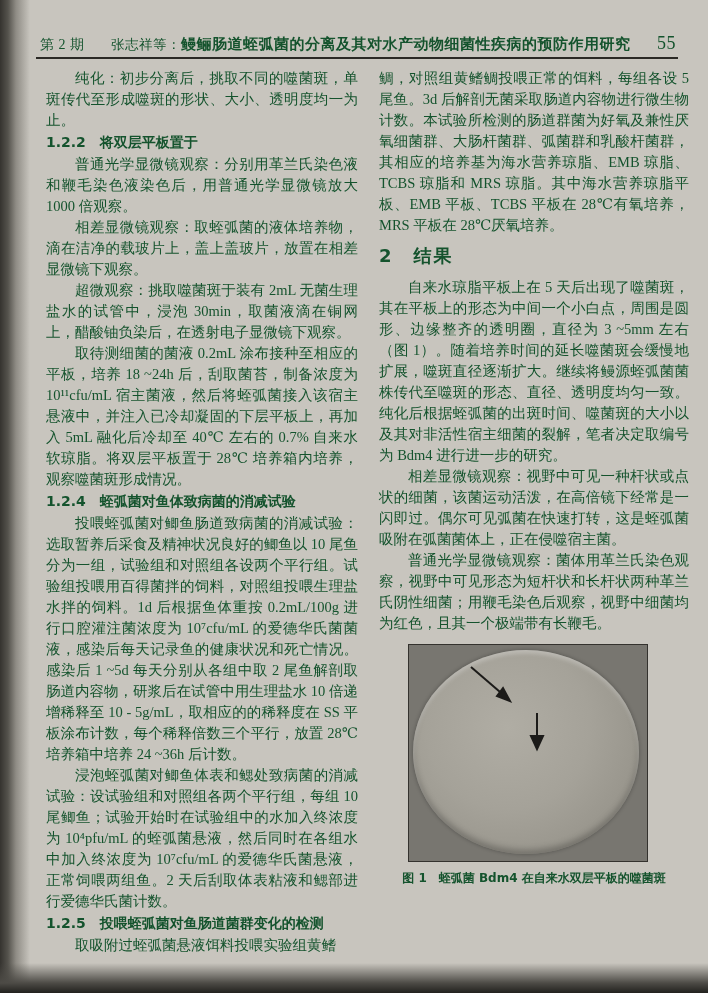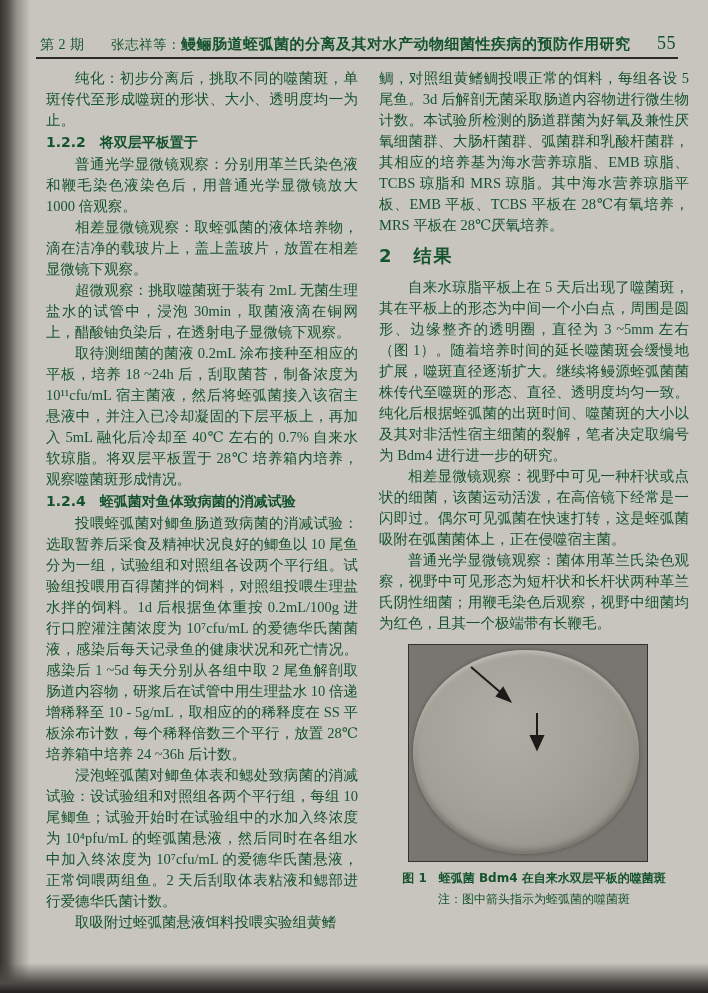--- a/index.html
+++ b/index.html
@@ -92,20 +92,21 @@
   <div class="col col-left">
     <p class="para">纯化：初步分离后，挑取不同的噬菌斑，单斑传代至形成噬斑的形状、大小、透明度均一为止。</p>
     <p class="subheading">1.2.2　将双层平板置于</p>
     <p class="para">普通光学显微镜观察：分别用革兰氏染色液和鞭毛染色液染色后，用普通光学显微镜放大 1000 倍观察。</p>
     <p class="para">相差显微镜观察：取蛭弧菌的液体培养物，滴在洁净的载玻片上，盖上盖玻片，放置在相差显微镜下观察。</p>
     <p class="para">超微观察：挑取噬菌斑于装有 2mL 无菌生理盐水的试管中，浸泡 30min，取菌液滴在铜网上，醋酸铀负染后，在透射电子显微镜下观察。</p>
     <p class="para">取待测细菌的菌液 0.2mL 涂布接种至相应的平板，培养 18 ~24h 后，刮取菌苔，制备浓度为 10¹¹cfu/mL 宿主菌液，然后将蛭弧菌接入该宿主悬液中，并注入已冷却凝固的下层平板上，再加入 5mL 融化后冷却至 40℃ 左右的 0.7% 自来水软琼脂。将双层平板置于 28℃ 培养箱内培养，观察噬菌斑形成情况。</p>
     <p class="subheading">1.2.4　蛭弧菌对鱼体致病菌的消减试验</p>
     <p class="para">投喂蛭弧菌对鲫鱼肠道致病菌的消减试验：选取暂养后采食及精神状况良好的鲫鱼以 10 尾鱼分为一组，试验组和对照组各设两个平行组。试验组投喂用百得菌拌的饲料，对照组投喂生理盐水拌的饲料。1d 后根据鱼体重按 0.2mL/100g 进行口腔灌注菌浓度为 10⁷cfu/mL 的爱德华氏菌菌液，感染后每天记录鱼的健康状况和死亡情况。感染后 1 ~5d 每天分别从各组中取 2 尾鱼解剖取肠道内容物，研浆后在试管中用生理盐水 10 倍递增稀释至 10 - 5g/mL，取相应的的稀释度在 SS 平板涂布计数，每个稀释倍数三个平行，放置 28℃ 培养箱中培养 24 ~36h 后计数。</p>
     <p class="para">浸泡蛭弧菌对鲫鱼体表和鳃处致病菌的消减试验：设试验组和对照组各两个平行组，每组 10 尾鲫鱼；试验开始时在试验组中的水加入终浓度为 10⁴pfu/mL 的蛭弧菌悬液，然后同时在各组水中加入终浓度为 10⁷cfu/mL 的爱德华氏菌悬液，正常饲喂两组鱼。2 天后刮取体表粘液和鳃部进行爱德华氏菌计数。</p>
+    <p class="subheading">1.2.5　投喂蛭弧菌对鱼肠道菌群变化的检测</p>
     <p class="para">取吸附过蛭弧菌悬液饵料投喂实验组黄鳍</p>
   </div>
 
   <div class="col col-right">
     <p class="para noindent">鲷，对照组黄鳍鲷投喂正常的饵料，每组各设 5 尾鱼。3d 后解剖无菌采取肠道内容物进行微生物计数。本试验所检测的肠道群菌为好氧及兼性厌氧细菌群、大肠杆菌群、弧菌群和乳酸杆菌群，其相应的培养基为海水营养琼脂、EMB 琼脂、TCBS 琼脂和 MRS 琼脂。其中海水营养琼脂平板、EMB 平板、TCBS 平板在 28℃有氧培养，MRS 平板在 28℃厌氧培养。</p>
     <p class="section-heading">2　结果</p>
     <p class="para">自来水琼脂平板上在 5 天后出现了噬菌斑，其在平板上的形态为中间一个小白点，周围是圆形、边缘整齐的透明圈，直径为 3 ~5mm 左右（图 1）。随着培养时间的延长噬菌斑会缓慢地扩展，噬斑直径逐渐扩大。继续将鳗源蛭弧菌菌株传代至噬斑的形态、直径、透明度均匀一致。纯化后根据蛭弧菌的出斑时间、噬菌斑的大小以及其对非活性宿主细菌的裂解，笔者决定取编号为 Bdm4 进行进一步的研究。</p>
     <p class="para">相差显微镜观察：视野中可见一种杆状或点状的细菌，该菌运动活泼，在高倍镜下经常是一闪即过。偶尔可见弧菌在快速打转，这是蛭弧菌吸附在弧菌菌体上，正在侵噬宿主菌。</p>
     <p class="para">普通光学显微镜观察：菌体用革兰氏染色观察，视野中可见形态为短杆状和长杆状两种革兰氏阴性细菌；用鞭毛染色后观察，视野中细菌均为红色，且其一个极端带有长鞭毛。</p>
 
@@ -117,19 +118,18 @@
             <line x1="62" y1="22" x2="98" y2="53"></line>
             <polygon points="101,56 88,51 94,43"></polygon>
           </g>
           <g stroke="#1c1b19" stroke-width="2" fill="#1c1b19">
             <line x1="128" y1="68" x2="128" y2="96"></line>
             <polygon points="128,104 122,91 134,91"></polygon>
           </g>
         </svg>
       </div>
       <p class="figure-caption">图 1　蛭弧菌 Bdm4 在自来水双层平板的噬菌斑</p>
-      <p class="figure-note">注：图中箭头指示为蛭弧菌的噬菌斑</p>
     </div>
   </div>
 
   <div class="scan-edge-bottom"></div>
 
 </div>
 
 </body></html>

